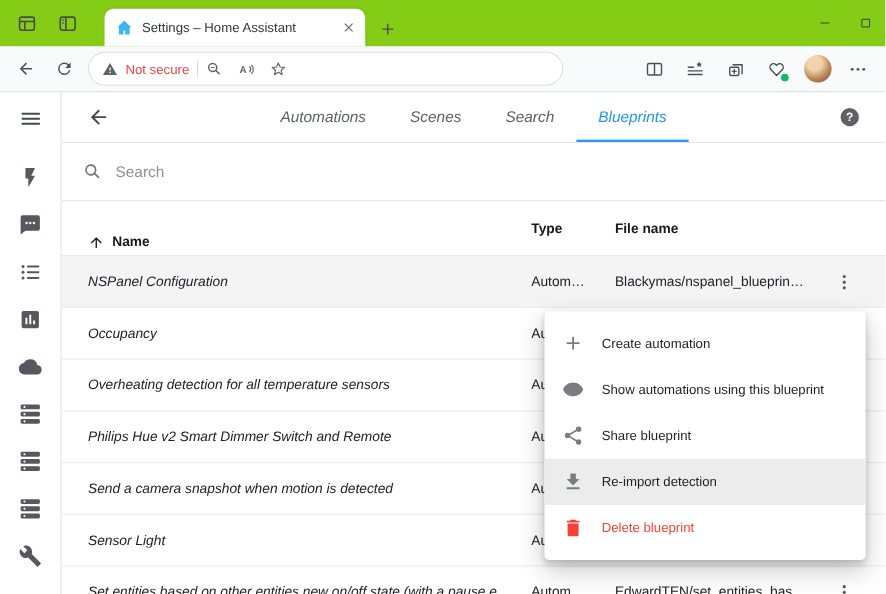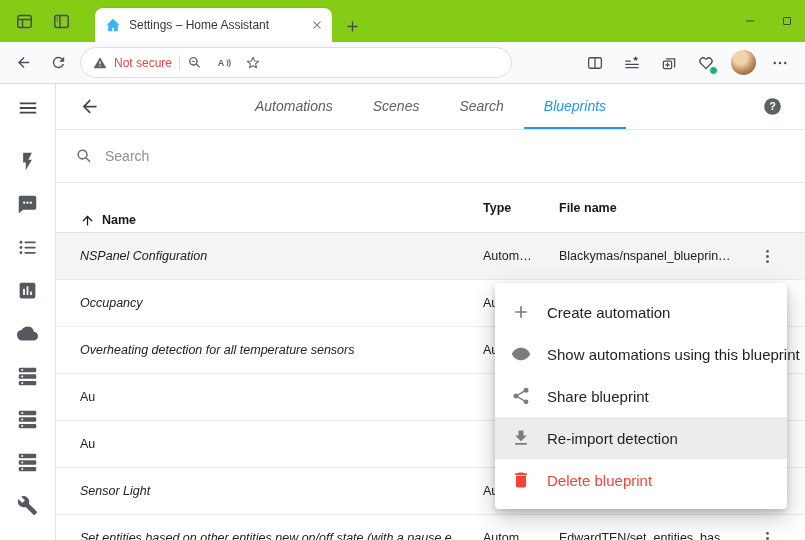--- a/index.html
+++ b/index.html
@@ -86,21 +86,21 @@
   .row .col-name{ width:403px;font-style:italic; }
   .cell{ white-space:nowrap; overflow:hidden; text-overflow:ellipsis; padding-right:14px; }
   .col-menu{ flex:1; display:flex; justify-content:flex-end; padding-right:28px; color:#55585d; }
   .dots svg{ width:19px; height:19px; }
 
   
   .ctx{ position:absolute; left:495px; top:283px; width:292px; background:#fff; border-radius:4px;
         padding:8px 0; z-index:40;
         box-shadow:0 3px 6px rgba(0,0,0,.16), 0 9px 24px rgba(0,0,0,.22); }
   .menu-item{ height:42px; display:flex; align-items:center; gap:16px; padding:0 16px;
-              font-size:15px; color:#1e2023; white-space:nowrap; }
+              font-size:12px; color:#1e2023; white-space:nowrap; }
   .menu-item.hover{ background:#ececec; }
   .menu-item.danger{ color:var(--danger); }
   .mi-icon{ display:flex; color:#797d82; }
   .menu-item.danger .mi-icon{ color:var(--danger); }
   .mi-icon svg{ width:20px; height:20px; }
 </style>
 </head>
 <body>
 
 <div class="titlebar">
@@ -426,32 +426,34 @@
           <div class="col-menu">
             <button class="dots"><span><svg viewBox="0 0 24 24" fill="currentColor">
                   <circle cx="12" cy="5.5" r="1.8"></circle>
                   <circle cx="12" cy="12" r="1.8"></circle>
                   <circle cx="12" cy="18.5" r="1.8"></circle>
                 </svg></span></button>
           </div>
         </div>
 
         <div class="row">
+          <div class="col-name cell">Philips Hue v2 Smart Dimmer Switch and Remote</div>
           <div class="col-type cell">Au</div>
           <div class="col-file cell"></div>
           <div class="col-menu">
             <button class="dots"><span><svg viewBox="0 0 24 24" fill="currentColor">
                   <circle cx="12" cy="5.5" r="1.8"></circle>
                   <circle cx="12" cy="12" r="1.8"></circle>
                   <circle cx="12" cy="18.5" r="1.8"></circle>
                 </svg></span></button>
           </div>
         </div>
 
         <div class="row">
+          <div class="col-name cell">Send a camera snapshot when motion is detected</div>
           <div class="col-type cell">Au</div>
           <div class="col-file cell"></div>
           <div class="col-menu">
             <button class="dots"><span><svg viewBox="0 0 24 24" fill="currentColor">
                   <circle cx="12" cy="5.5" r="1.8"></circle>
                   <circle cx="12" cy="12" r="1.8"></circle>
                   <circle cx="12" cy="18.5" r="1.8"></circle>
                 </svg></span></button>
           </div>
         </div>

